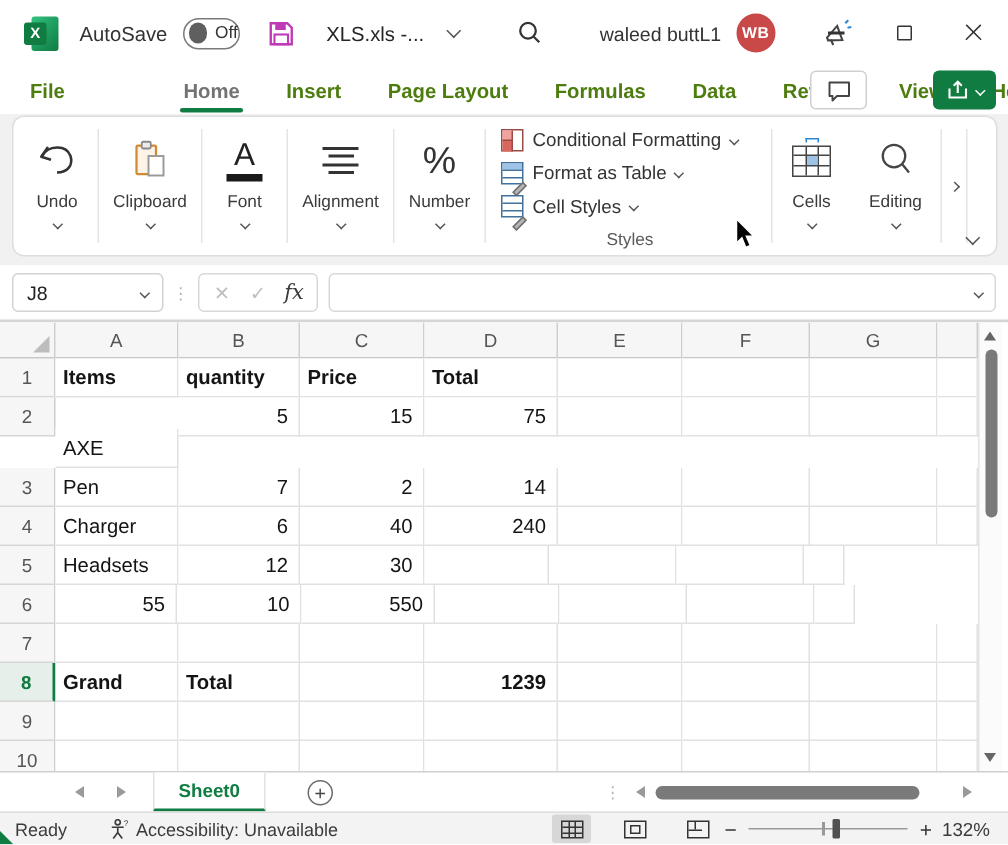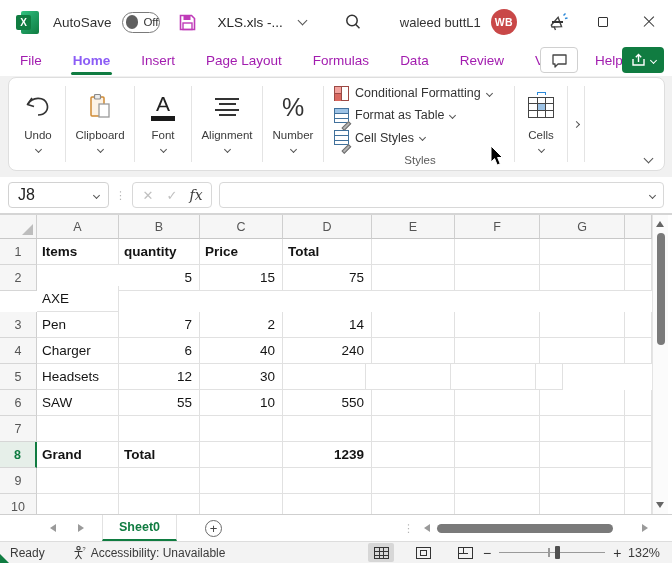--- a/index.html
+++ b/index.html
@@ -30,22 +30,22 @@
   .win-btn { width:46px; height:44px; display:flex; align-items:center; justify-content:center; }
   .min-glyph { width:11px; height:1.4px; background:#333; }
   .max-glyph { width:10px; height:10px; border:1.3px solid #333; border-radius:1px; }
   .close-glyph { position:relative; width:12px; height:12px; }
   .close-glyph::before,.close-glyph::after { content:""; position:absolute; left:-1px; top:5px; width:14px; height:1.3px; background:#333; }
   .close-glyph::before { transform:rotate(45deg); }
   .close-glyph::after { transform:rotate(-45deg); }
 
   
   .menubar { height:32px; background:#fff; display:flex; align-items:center; position:relative; padding-left:18px; }
-  .menu-item { font-size:13.5px; color:#a21caf; margin-right:27px; padding:5px 2px; position:relative; cursor:pointer; white-space:nowrap; }
-  .menu-item.active { color:#8b5cf6; font-weight:bold; }
+  .menu-item { font-size:13.5px; color:#4d7c0f; margin-right:27px; padding:5px 2px; position:relative; cursor:pointer; white-space:nowrap;font-weight:bold; }
+  .menu-item.active { color:#737373; font-weight:bold;margin-left:48px; }
   .menu-item.active::after { content:""; position:absolute; left:0; right:0; bottom:-2px; height:2.5px; background:#107c41; border-radius:2px; }
   .comment-btn { position:absolute; right:94px; top:3px; width:38px; height:26px; background:#fff; border:1px solid #d0d0d0; border-radius:4px; display:flex; align-items:center; justify-content:center; }
   .share-btn { position:absolute; right:8px; top:3px; width:42px; height:26px; background:#107c41; border:none; border-radius:4px; display:flex; align-items:center; justify-content:center; gap:5px; }
   .share-btn .chev { border-color:#fff; width:5px; height:5px; }
 
   
   .ribbon { height:101px; background:#f1f1f1; position:relative; }
   .ribbon-panel { position:absolute; left:8px; right:7px; top:1px; height:94px; background:#fff; border:1px solid #dedede; border-radius:8px; display:flex; align-items:stretch; padding:4px 2px; }
   .rgroup { display:flex; flex-direction:column; align-items:center; justify-content:flex-start; padding-top:4px; cursor:pointer; }
   .rgroup .gicon { height:42px; display:flex; align-items:center; justify-content:center; }
@@ -76,21 +76,21 @@
   .cells-ic .v1 { position:absolute; top:0; bottom:0; left:7.5px; width:1.2px; background:#444; }
   .cells-ic .v2 { position:absolute; top:0; bottom:0; left:15.5px; width:1.2px; background:#444; }
   .cells-ic .hl { position:absolute; left:8.5px; top:6.5px; width:7px; height:6px; background:#9dc3e6; }
   .cells-ic .cap { position:absolute; left:8px; top:-6px; width:9px; height:3px; border-top:1.4px solid #2b88d8; border-left:1.4px solid #2b88d8; border-right:1.4px solid #2b88d8; }
   .more-col { display:flex; align-items:center; justify-content:center; width:16px; }
   .collapse-chev { position:absolute; right:12px; bottom:8px; }
 
   
   .formulabar { height:38px; background:#fff; display:flex; align-items:center; position:relative; border-bottom:2px solid #d5d5d5; }
   .namebox { margin-left:8px; width:101px; height:26px; border:1px solid #d2d2d2; border-radius:4px; display:flex; align-items:center; padding:0 9px; background:#fff; }
-  .namebox .val { font-size:16px; color:#222; flex:1; }
+  .namebox .val { font-size:13px; color:#222; flex:1; }
   .fb-dots { margin:0 6px; color:#b5b5b5; font-size:11px; }
   .fb-btns { height:26px; border:1px solid #d8d8d8; border-radius:4px; display:flex; align-items:center; padding:0 4px; gap:2px; }
   .fb-btn { width:22px; text-align:center; font-size:13px; color:#c0c0c0; }
   .fb-btn.fx { color:#3b3b3b; font-family:"DejaVu Serif", serif; font-style:italic; font-size:14px; }
   .fb-input { margin-left:7px; margin-right:8px; flex:1; height:26px; border:1px solid #d8d8d8; border-radius:4px; background:#fff; display:flex; align-items:center; padding:0 8px; }
   .fb-input .ftext { flex:1; font-size:12.5px; color:#222; }
 
   
   .gridwrap { position:relative; height:299px; background:#fff; overflow:hidden; }
   .gridbody { position:absolute; left:0; top:0; width:652px; }
@@ -329,20 +329,30 @@
               <span class="cap"></span>
               <span class="v1"></span>
               <span class="v2"></span>
               <span class="hl"></span>
             </div>
         </div>
         <div class="glabel">Cells</div>
         <span class="chev sm"></span>
       </div>
 
+      <div class="rgroup" style="width:60px;">
+        <div class="gicon">
+          <svg width="26" height="26" viewBox="0 0 26 26">
+              <circle cx="12" cy="10" r="7.5" fill="none" stroke="#444" stroke-width="1.5"></circle>
+              <line x1="17.5" y1="15.5" x2="22" y2="21" stroke="#444" stroke-width="1.5"></line>
+            </svg>
+        </div>
+        <div class="glabel">Editing</div>
+        <span class="chev sm"></span>
+      </div>
       <div class="vdiv"></div>
 
       <div class="more-col">
         <span class="chev-right" style="width:5px;height:5px;"></span>
       </div>
       <div class="vdiv"></div>
 
       <span class="chev collapse-chev"></span>
     </div>
   </div>
@@ -426,21 +436,20 @@
           <div class="gcell txt" style="width: 82px; height: 26px; line-height: 26px;">Headsets</div>
           <div class="gcell numv" style="width: 81px; height: 26px; line-height: 26px;">12</div>
           <div class="gcell numv" style="width: 83px; height: 26px; line-height: 26px;">30</div>
           <div class="gcell txt" style="width: 83px; height: 26px; line-height: 26px;"></div>
           <div class="gcell txt" style="width: 85px; height: 26px; line-height: 26px;"></div>
           <div class="gcell txt" style="width: 85px; height: 26px; line-height: 26px;"></div>
           <div class="gcell txt" style="width: 27px; height: 26px; line-height: 26px;"></div>
         </div>
         <div class="grow">
           <div class="rowhead" style="width: 37px; height: 26px; line-height: normal;">6</div>
-          <div class="gcell txt" style="width: 82px; height: 26px; line-height: 26px;">SAW</div>
           <div class="gcell numv" style="width: 81px; height: 26px; line-height: 26px;">55</div>
           <div class="gcell numv" style="width: 83px; height: 26px; line-height: 26px;">10</div>
           <div class="gcell numv" style="width: 89px; height: 26px; line-height: 26px;">550</div>
           <div class="gcell txt" style="width: 83px; height: 26px; line-height: 26px;"></div>
           <div class="gcell txt" style="width: 85px; height: 26px; line-height: 26px;"></div>
           <div class="gcell txt" style="width: 85px; height: 26px; line-height: 26px;"></div>
           <div class="gcell txt" style="width: 27px; height: 26px; line-height: 26px;"></div>
         </div>
         <div class="grow">
           <div class="rowhead" style="width: 37px; height: 26px; line-height: normal;">7</div>

